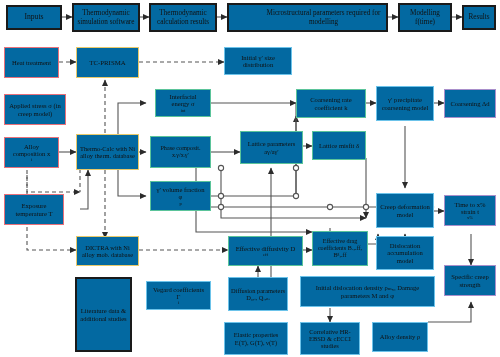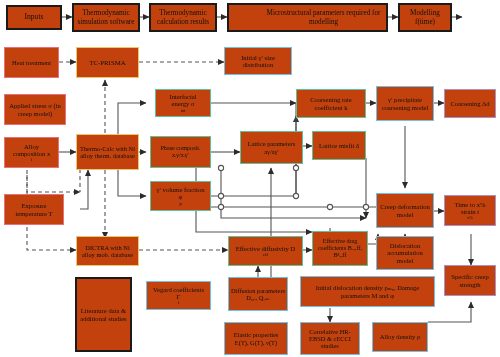--- a/index.html
+++ b/index.html
@@ -1,18 +1,18 @@
 <!DOCTYPE html>
 <html><head>
 <meta charset="utf-8">
 <style>
   html,body{margin:0;padding:0;background:#fff;}
   body{font-family:"Liberation Serif","DejaVu Serif",serif;}
   #canvas{position:relative;width:500px;height:357px;background:#ffffff;overflow:hidden;}
-  .box{position:absolute;box-sizing:border-box;display:flex;align-items:center;justify-content:center;text-align:center;line-height:1.12;color:#111;background:#c2410c;}
+  .box{position:absolute;box-sizing:border-box;display:flex;align-items:center;justify-content:center;text-align:center;line-height:1.12;color:#111;background:#0369a1;}
   .box span{display:block;padding:0 2px;}
   .b-black{border:2.2px solid #1a1a1a;}
   .b-red{border:1.3px solid #e8707a;}
   .b-yellow{border:1.3px solid #e8c96a;}
   .b-green{border:1.3px solid #5bc49a;}
   .b-blue{border:1.3px solid #6cc3ea;}
   .b-purple{border:1.3px solid #a98fcb;}
   svg.wires{position:absolute;left:0;top:0;width:500px;height:357px;pointer-events:none;}
   .sub{font-size:.68em;vertical-align:-0.22em;}
 </style>
@@ -140,20 +140,23 @@
     </div>
 
   <div class="box b-black" style="left:227px;top:3px;width:161px;height:29px;font-size:7.2px;padding-left:32px;">
     <span>Microstructural parameters required for modelling</span>
     </div>
 
   <div class="box b-black" style="left:398px;top:3px;width:54px;height:29px;font-size:7.2px;">
     <span>Modelling f(time)</span>
     </div>
 
+  <div class="box b-black" style="left:462px;top:5px;width:34px;height:25px;font-size:7.2px;">
+    <span>Results</span>
+    </div>
 
   <div class="box b-red" style="left:4px;top:47px;width:55px;height:31px;font-size:6.6px;">
     <span>Heat treatment</span>
     </div>
 
   <div class="box b-red" style="left:4px;top:94px;width:62px;height:31px;font-size:6.6px;">
     <span>Applied stress σ (in creep model)</span>
     </div>
 
   <div class="box b-red" style="left:4px;top:137px;width:55px;height:31px;font-size:6.6px;">

